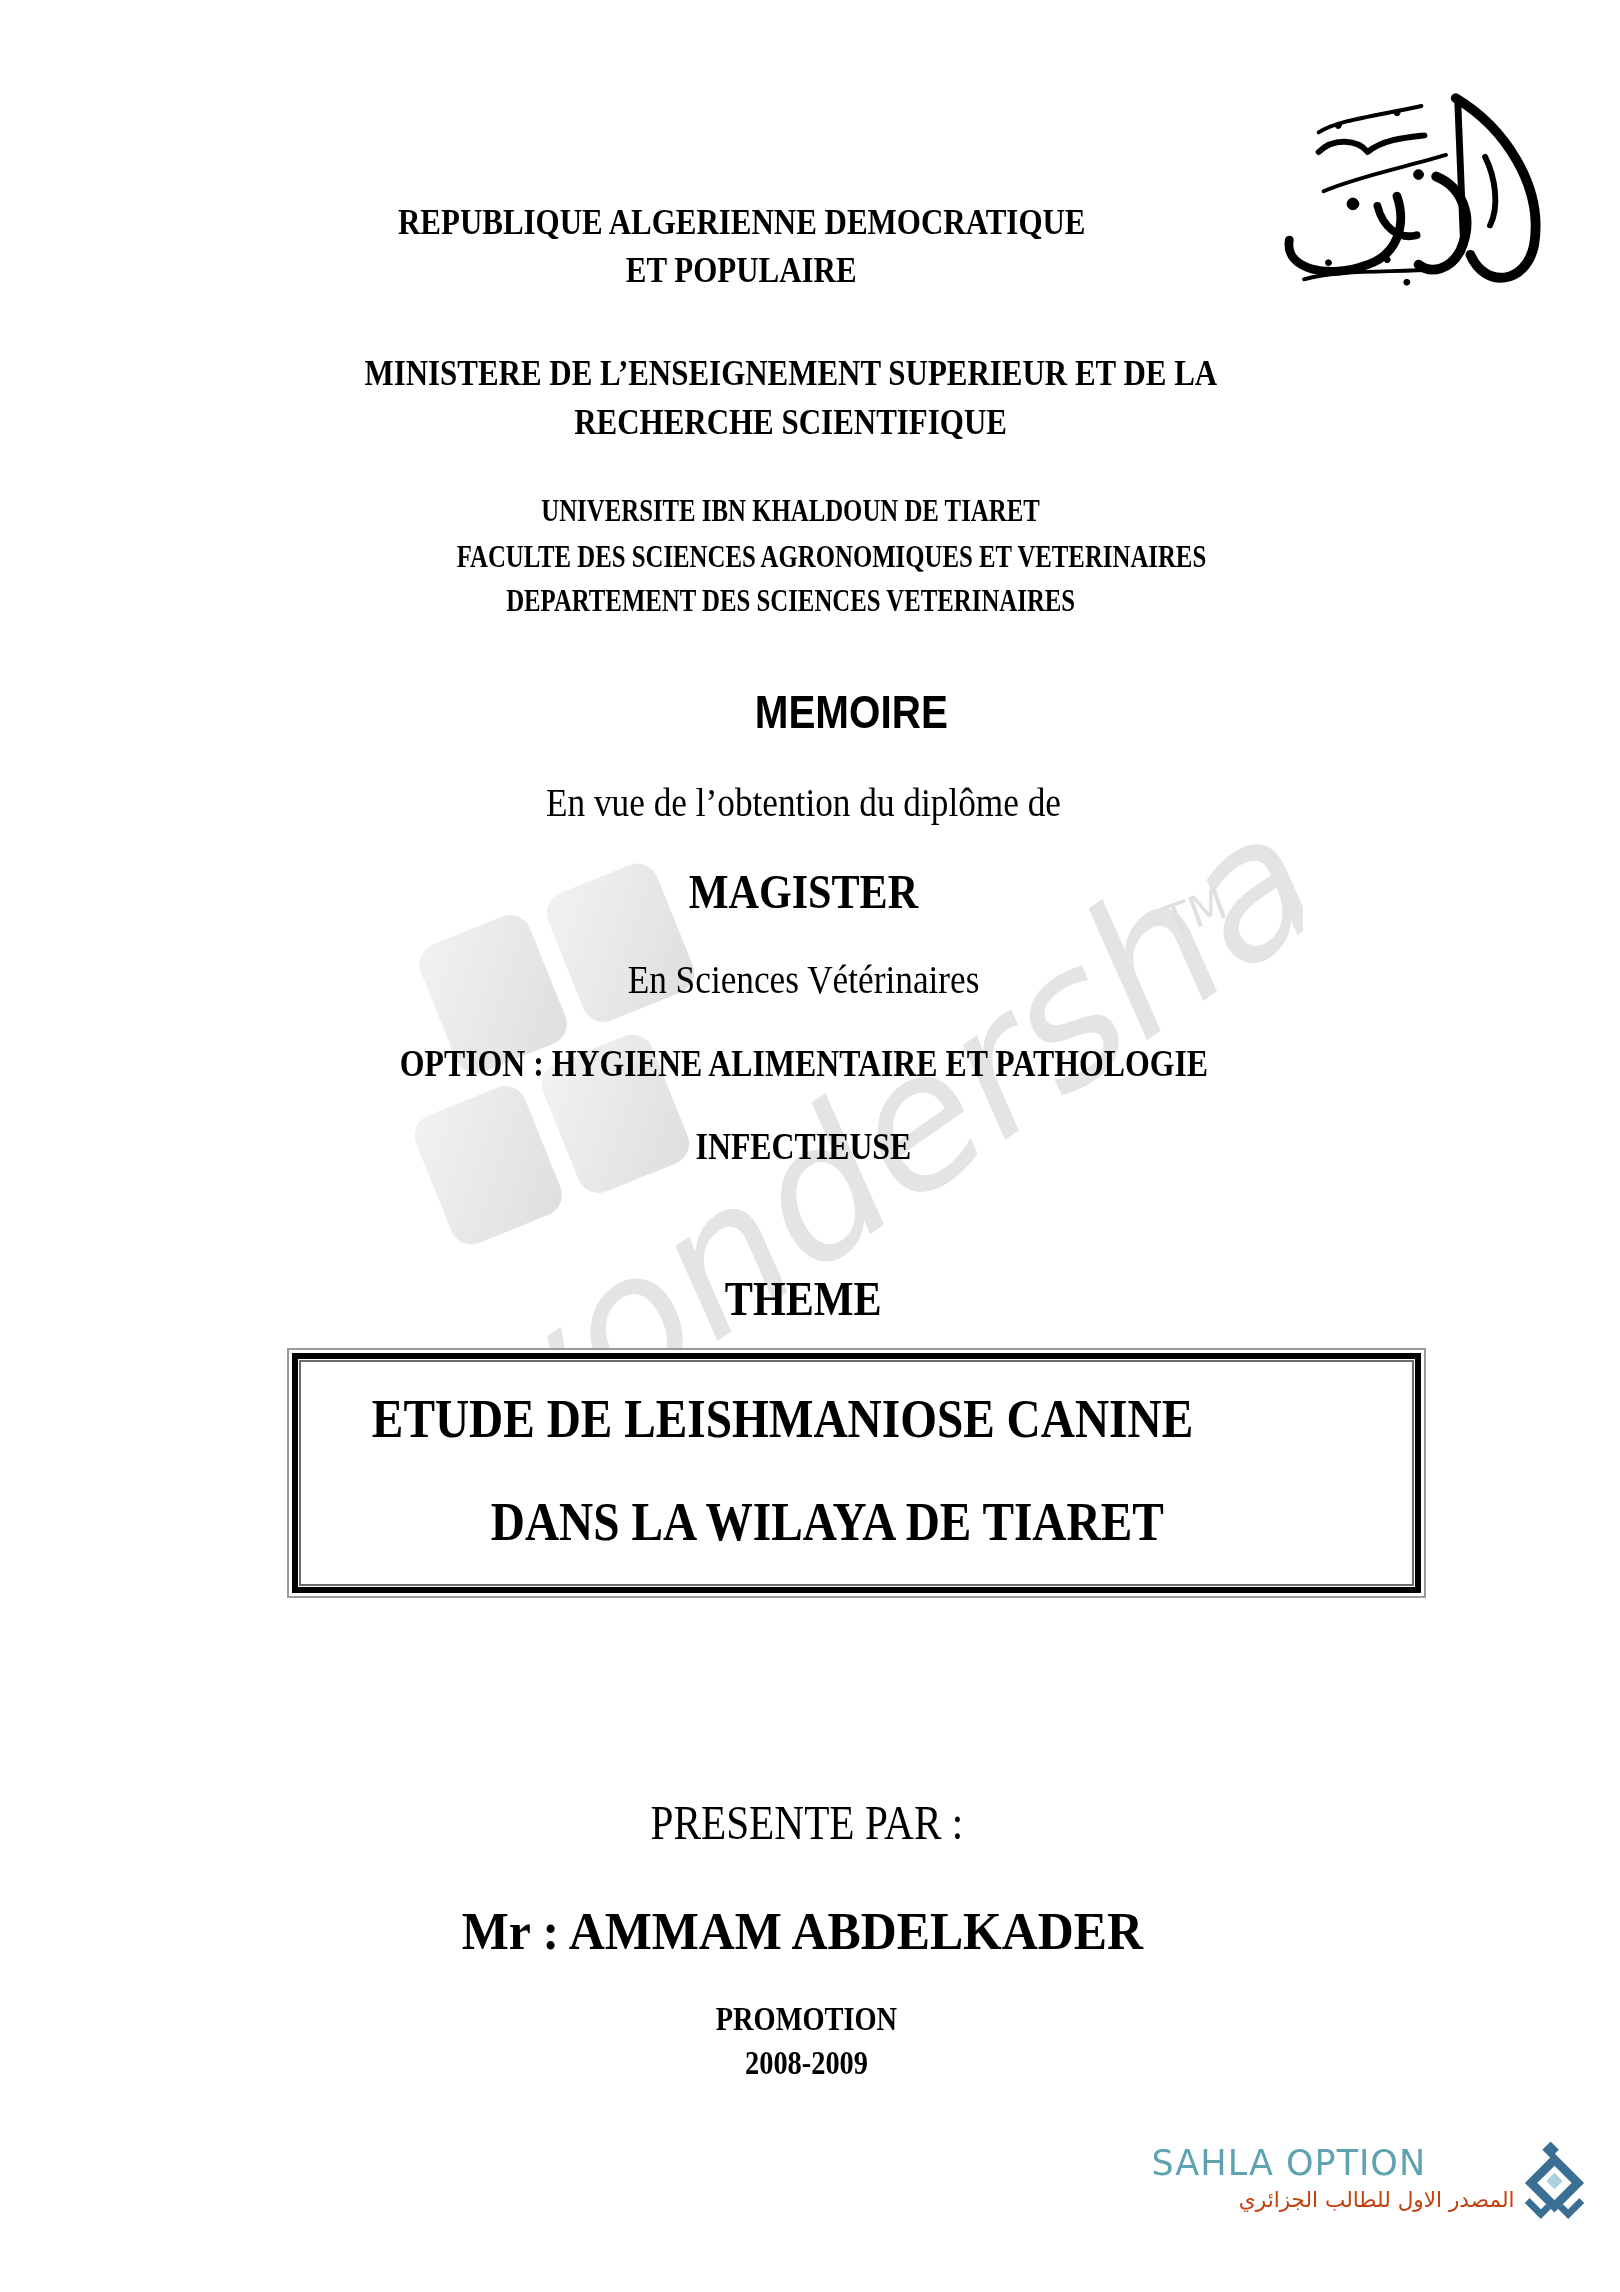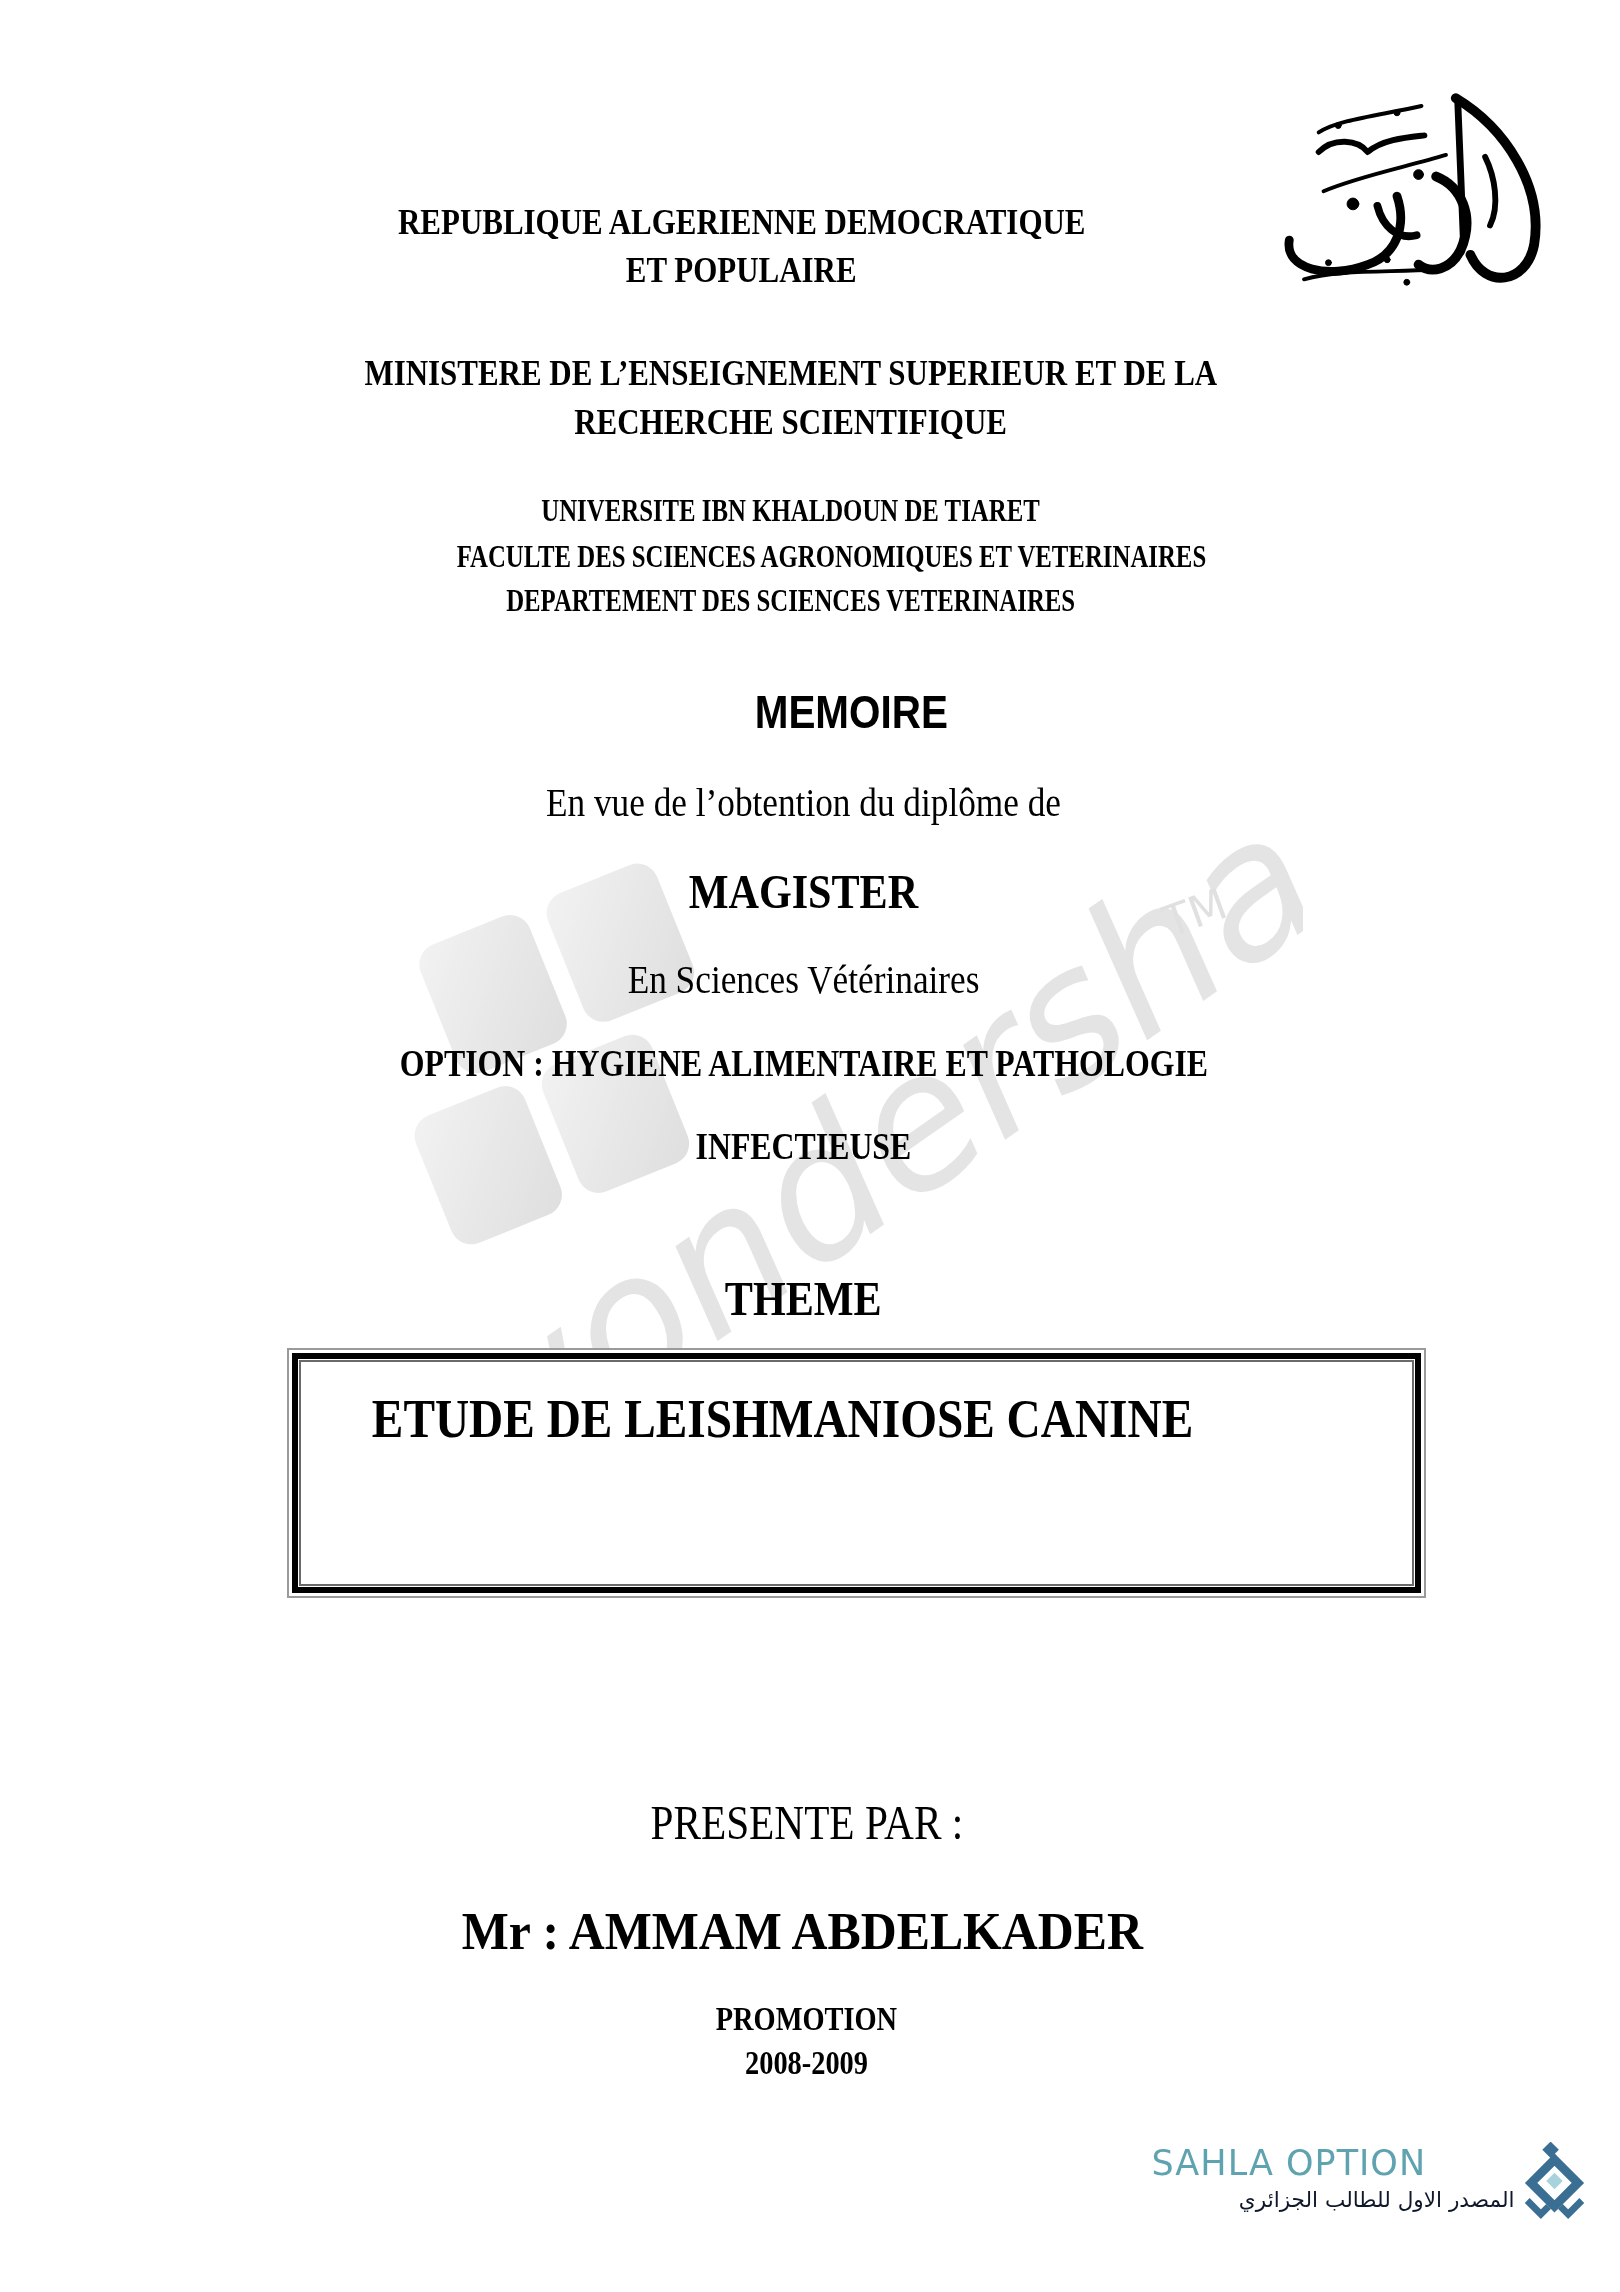--- a/index.html
+++ b/index.html
@@ -97,21 +97,21 @@
       white-space: nowrap;
     }
     .sahla-arabic {
       position: absolute;
       left: 24.5px;
       top: 47px;
       width: 363px;
       text-align: right;
       font-family: "DejaVu Sans", sans-serif;
       font-size: 21.6px;
-      color: #0f172a;
+      color: #c2410c;
       direction: rtl;
       white-space: nowrap;
       line-height: 1;
     }
     .sahla-mark {
       position: absolute;
       left: 392px;
       top: 0px;
       width: 71px;
       height: 78px;
@@ -215,20 +215,23 @@
 
 <div class="line b" style="top:1274px;font-size:49px;">
   <span class="cond" style="margin-left:-12.7px;">THEME</span>
 </div>
 
 <div class="theme-box">
   <div class="theme-box-inner-thick"></div>
   <div class="theme-box-inner-thin"></div>
   <div class="theme-line" style="top:41px;">
     <span class="cond" style="margin-left:-147px;">ETUDE DE LEISHMANIOSE CANINE</span>
+  </div>
+  <div class="theme-line" style="top:144px;">
+    <span class="cond" style="margin-left:-59px;">DANS LA WILAYA DE TIARET</span>
   </div>
 </div>
 
 <div class="line" style="top:1799px;font-size:48px;">
   <span class="cond" style="margin-left:-5.9px;">PRESENTE PAR :</span>
 </div>
 
 <div class="line b" style="top:1905px;font-size:53px;">
   <span style="display:inline-block;transform:scaleX(0.94);margin-left:-14.7px;">Mr : AMMAM ABDELKADER</span>
 </div>

